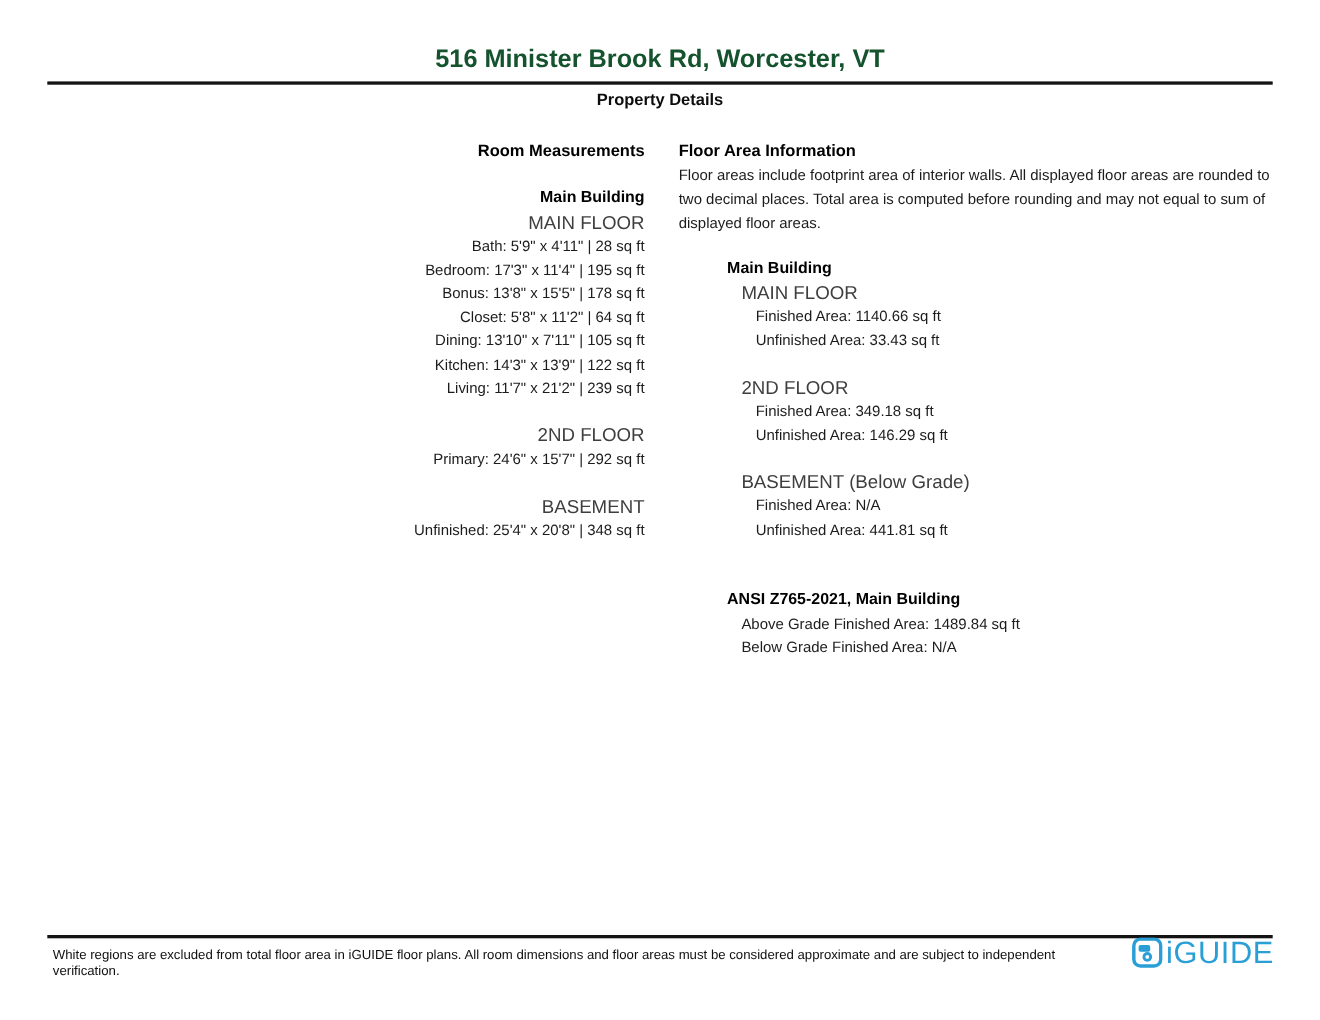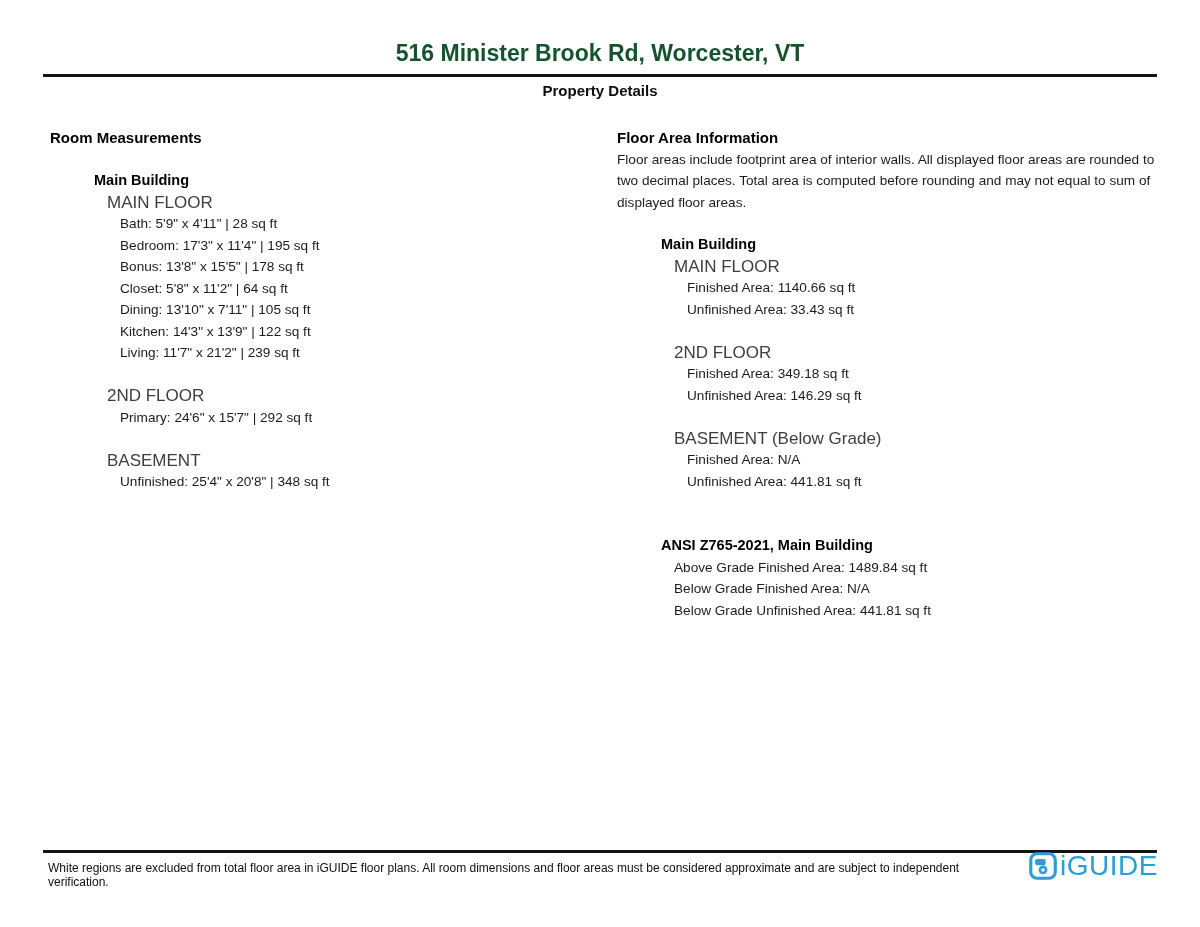--- a/index.html
+++ b/index.html
@@ -40,21 +40,21 @@
     font-weight: bold;
     color: #0d0d0d;
     margin: 0;
   }
 
   .col {
     position: absolute;
     top: 126px;
     width: 552px;
   }
-  .col-left  { left: 50px; }
+  .col-left  { left: 34px; text-align: right; }
   .col-right { left: 617px; }
 
   .section-heading {
     margin: 0;
     font-size: 15px;
     font-weight: bold;
     line-height: 23px;
     color: #000;
   }
   .section-desc {
@@ -188,21 +188,20 @@
       <div class="floor-name">BASEMENT (Below Grade)</div>
       <div class="entry">Finished Area: N/A</div>
       <div class="entry">Unfinished Area: 441.81 sq ft</div>
     </div>
   </div>
 
   <div class="ansi">
     <h4 class="ansi-heading">ANSI Z765-2021, Main Building</h4>
     <div class="entry">Above Grade Finished Area: 1489.84 sq ft</div>
     <div class="entry">Below Grade Finished Area: N/A</div>
-    <div class="entry">Below Grade Unfinished Area: 441.81 sq ft</div>
   </div>
 </section>
 
 <div class="footer-rule"></div>
 <div class="footer-text">White regions are excluded from total floor area in iGUIDE floor plans. All room dimensions and floor areas must be considered approximate and are subject to independent verification.</div>
 
 <div class="logo">
   <svg class="logo-icon" viewBox="0 0 32 32" xmlns="http://www.w3.org/2000/svg">
     <rect x="2" y="2" width="28" height="28" rx="7" ry="7" fill="none" stroke="currentColor" stroke-width="3.6"></rect>
     <rect x="7" y="8" width="12" height="7" rx="2" fill="currentColor"></rect>

